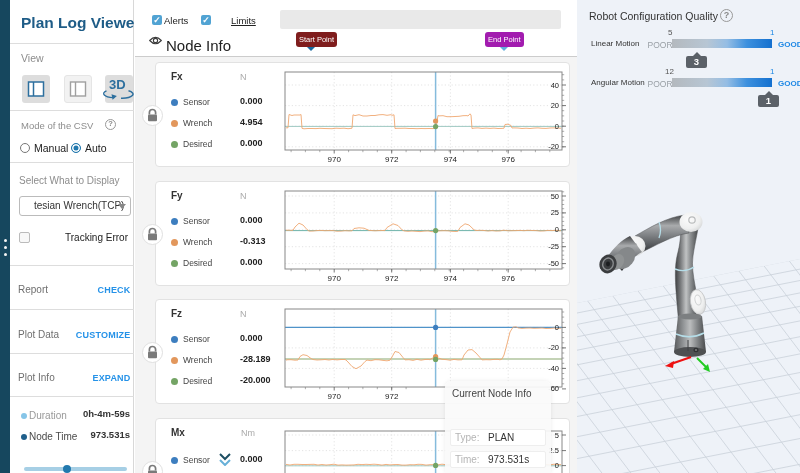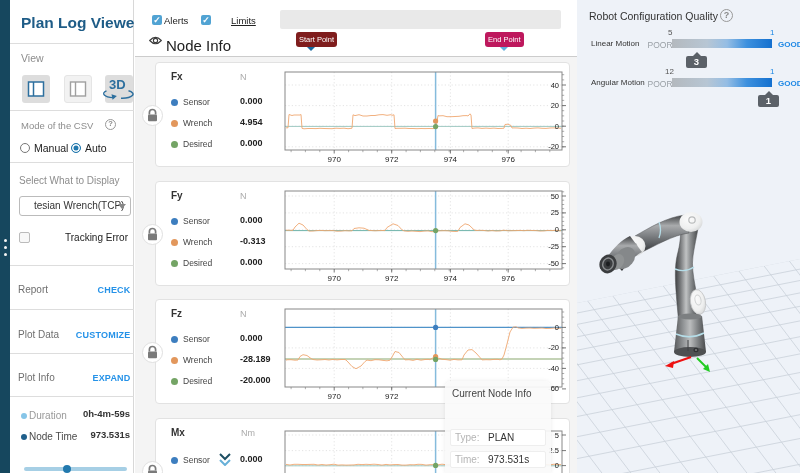--- a/index.html
+++ b/index.html
@@ -29,21 +29,21 @@
 #slider .knob { position:absolute; left:39px; top:-2px; width:8px; height:8px; border-radius:50%; background:#2279ae; }
 #main { position:absolute; left:135px; top:0; width:442px; height:473px; background:#f4f4f4; }
 #topbar { position:absolute; left:0; top:0; width:442px; height:57px; background:#fff; border-bottom:1px solid #ccc; }
 .chk { position:absolute; top:15px; width:10px; height:10px; background:#51a3d3; border-radius:2px; color:#fff; font-size:9px; line-height:10px; text-align:center; font-weight:bold; }
 .chklab { position:absolute; top:14.5px; font-size:9.5px; color:#222; }
 #timelinebar { position:absolute; left:145px; top:10px; width:281px; height:19px; background:#e9e9e9; border-radius:2px; }
 .badge { position:absolute; top:32px; height:15px; border-radius:3px; color:#fff; font-size:7.5px; line-height:15px; padding:0 3px; white-space:nowrap; }
 .badge:after { content:""; position:absolute; bottom:-4px; width:0; height:0; border-left:4px solid transparent; border-right:4px solid transparent; }
 #sp { left:133px; background:#7f1d1d;margin-left:28px; }
 #sp:after { left:11px; border-top:4px solid #19699e; }
-#ep { left:350px; background:#be185d; }
+#ep { left:350px; background:#a21caf; }
 #ep:after { left:15px; border-top:4px solid #62afdc; }
 #nodeinfo-lab { position:absolute; left:31px; top:37px; font-size:15px; color:#222; }
 .card { position:absolute; left:20px; width:415px; height:105px; background:#fff; border:1px solid #e2e2e2; border-radius:4px; }
 .lockc { position:absolute; left:-14px; top:42px; width:21px; height:21px; background:#fff; border:1px solid #e0e0e0; border-radius:50%; }
 .ctitle { position:absolute; left:15px; top:8px; font-size:10px; font-weight:bold; color:#333; }
 .cunit { position:absolute; left:84px; top:9px; font-size:9px; color:#aaa; }
 .crow { position:absolute; left:15px; font-size:8.5px; color:#444; }
 .crow .d { position:absolute; left:0px; top:2px; width:7px; height:7px; border-radius:50%; }
 .crow .t { position:absolute; left:12px; top:0px; white-space:nowrap; }
 .crow .v { position:absolute; left:69px; top:-1px; font-weight:bold; color:#222; font-size:9px; }

